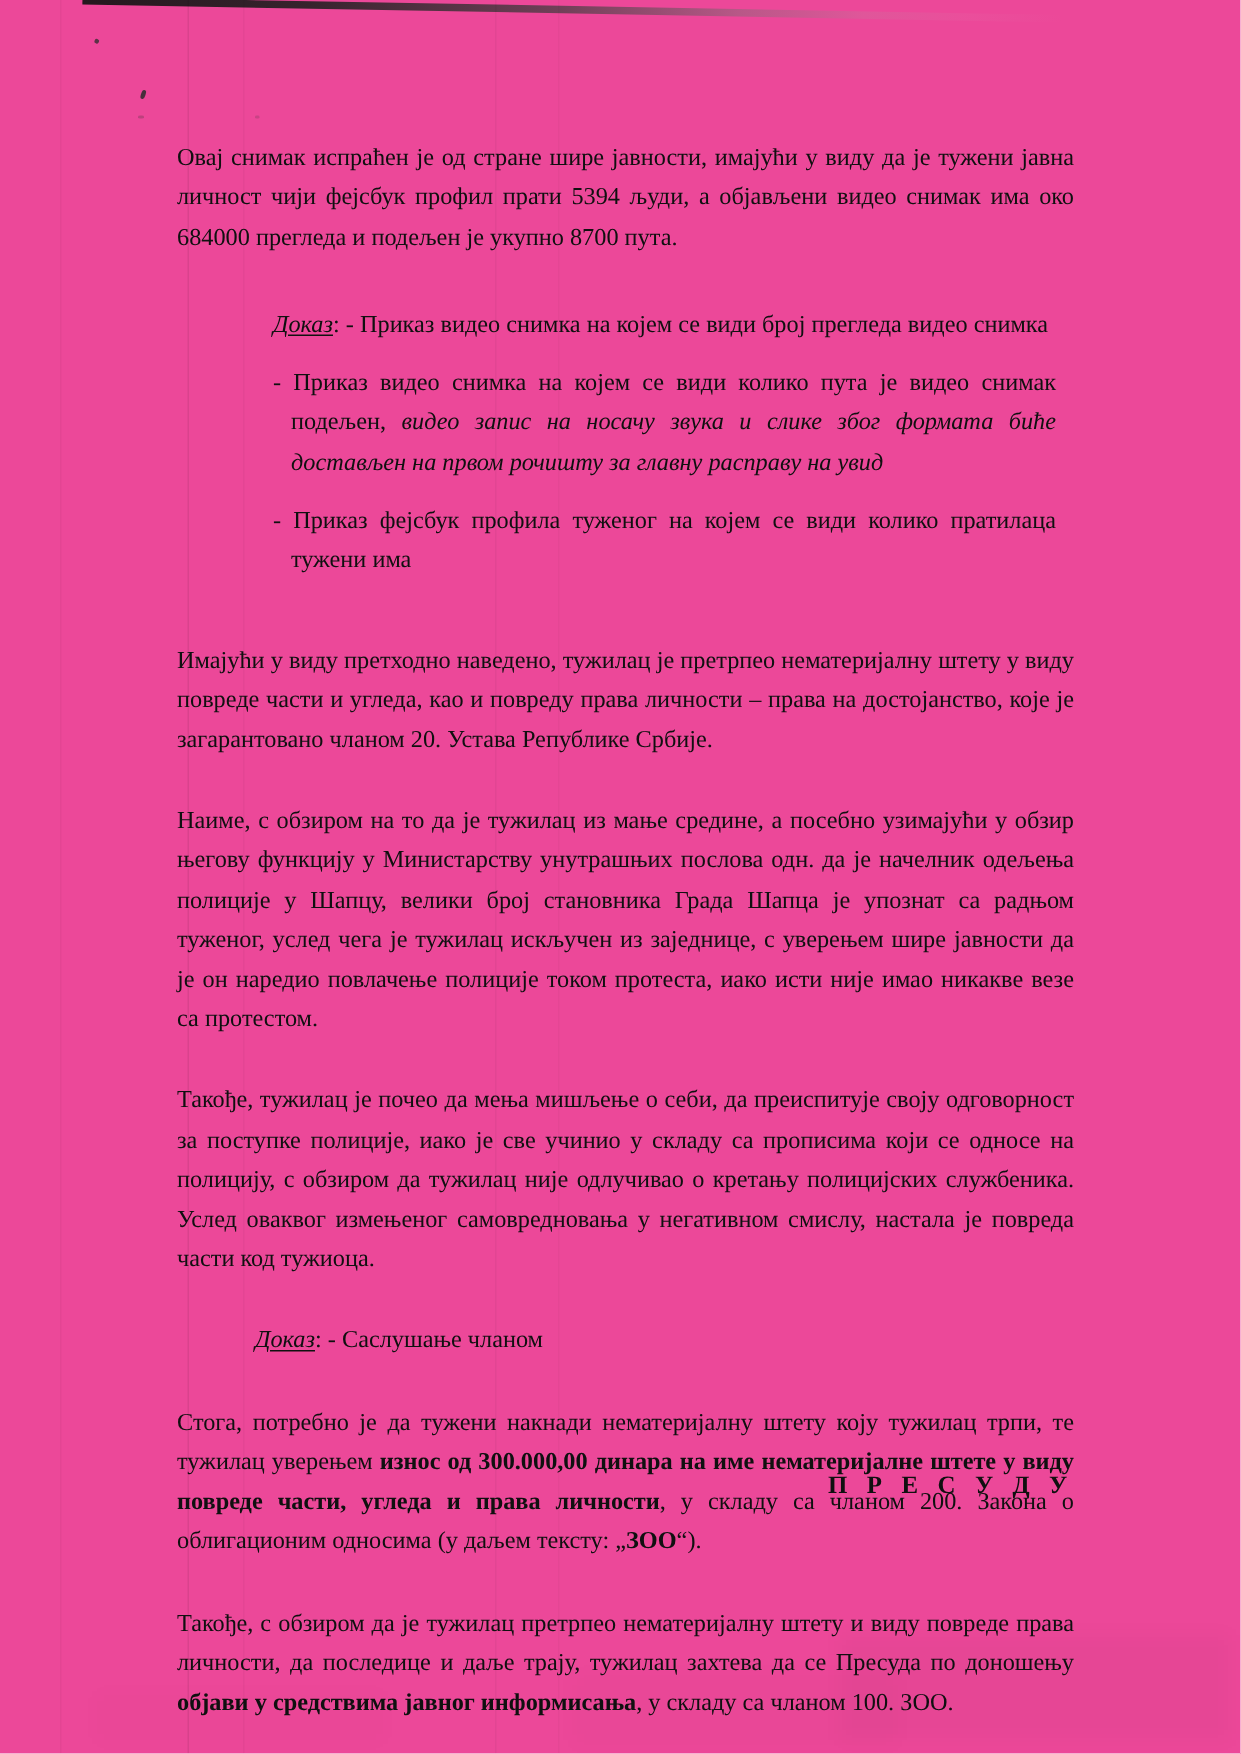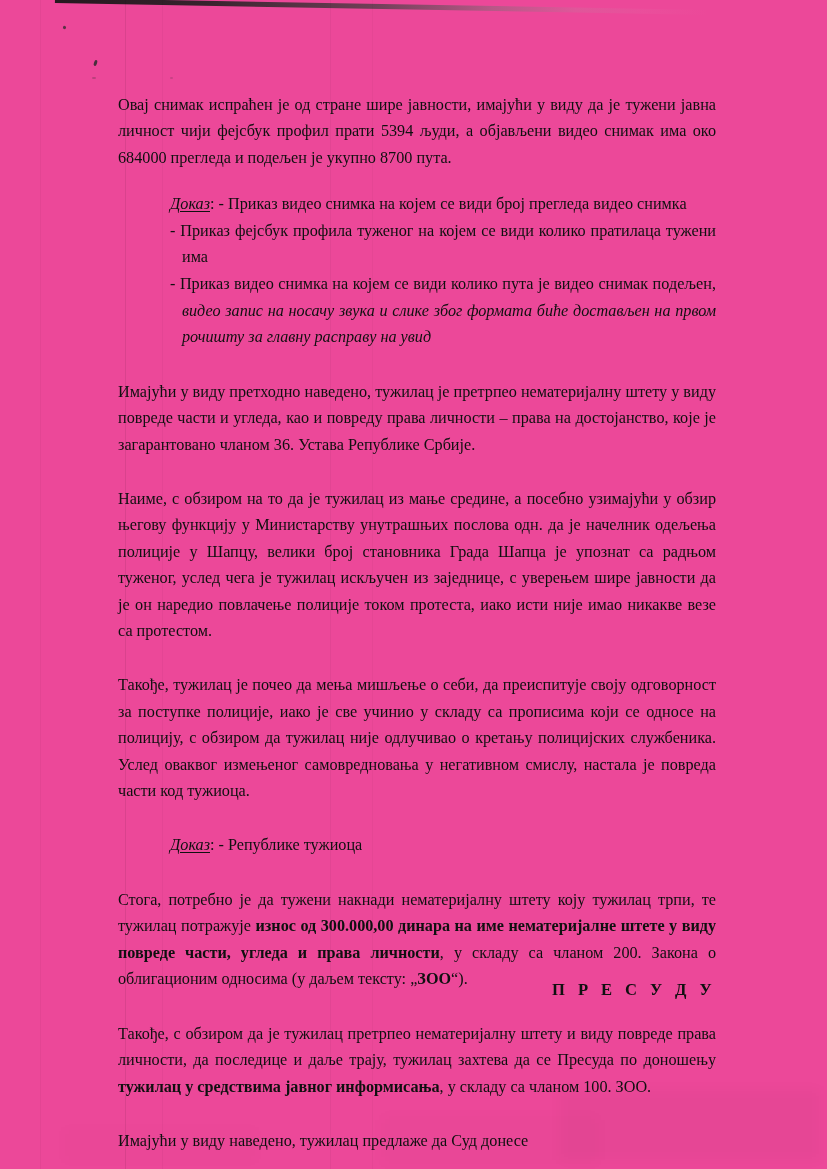--- a/index.html
+++ b/index.html
@@ -101,21 +101,21 @@
     font-style: italic;
     text-decoration: underline;
     text-underline-offset: 2px;
   }
   .ev-list {
     margin: 0;
     padding: 0;
     list-style: none;
   }
   .ev-list li {
-    margin: 0;
+    margin: 12px;
     text-align: justify;
     text-justify: inter-word;
   }
   .ev-hang {
     padding-left: 62px;
     text-indent: -62px;
   }
   .ev-indent {
     padding-left: 12px;
     text-indent: -12px;
@@ -164,52 +164,52 @@
   <div class="body">
 
     <p class="para">Овај снимак испраћен је од стране шире јавности, имајући у виду да је тужени јавна личност чији фејсбук профил прати 5394 људи, а објављени видео снимак има око 684000 прегледа и подељен је укупно 8700 пута.</p>
 
     <div class="gap-md"></div>
 
     <div class="evidence">
       <ul class="ev-list">
         <li class="ev-hang"><span class="dokaz-label">Доказ</span><span>: -</span>&nbsp;<span>Приказ видео снимка на којем се види број прегледа видео снимка</span></li>
 
+        <li class="ev-indent"><span>- Приказ видео снимка на којем се види колико пута је видео снимак подељен, </span><span class="ital">видео запис на носачу звука и слике због формата биће достављен на првом рочишту за главну расправу на увид</span></li>
+
         <li class="ev-indent"><span>- Приказ фејсбук профила туженог на којем се види колико пратилаца тужени има</span></li>
-
-        <li class="ev-indent"><span>- Приказ видео снимка на којем се види колико пута је видео снимак подељен, </span><span class="ital">видео запис на носачу звука и слике због формата биће достављен на првом рочишту за главну расправу на увид</span></li>
 
       </ul>
     </div>
 
     <div class="gap-lg"></div>
 
-    <p class="para">Имајући у виду претходно наведено, тужилац је претрпео нематеријалну штету у виду повреде части и угледа, као и повреду права личности – права на достојанство, које је загарантовано чланом 36. Устава Републике Србије.</p>
+    <p class="para">Имајући у виду претходно наведено, тужилац је претрпео нематеријалну штету у виду повреде части и угледа, као и повреду права личности – права на достојанство, које је загарантовано чланом 20. Устава Републике Србије.</p>
 
     <div class="gap-lg"></div>
 
     <p class="para">Наиме, с обзиром на то да је тужилац из мање средине, а посебно узимајући у обзир његову функцију у Министарству унутрашњих послова одн. да је начелник одељења полиције у Шапцу, велики број становника Града Шапца је упознат са радњом туженог, услед чега је тужилац искључен из заједнице, с уверењем шире јавности да је он наредио повлачење полиције током протеста, иако исти није имао никакве везе са протестом.</p>
 
     <div class="gap-lg"></div>
 
     <p class="para">Такође, тужилац је почео да мења мишљење о себи, да преиспитује своју одговорност за поступке полиције, иако је све учинио у складу са прописима који се односе на полицију, с обзиром да тужилац није одлучивао о кретању полицијских службеника. Услед оваквог измењеног самовредновања у негативном смислу, настала је повреда части код тужиоца.</p>
 
     <div class="gap-lg"></div>
 
     <div class="evidence">
-      <div class="dokaz-row"><span class="dokaz-label">Доказ</span><span>: -</span>&nbsp;<span>Републике тужиоца</span></div>
+      <div class="dokaz-row"><span class="dokaz-label">Доказ</span><span>: -</span>&nbsp;<span>Саслушање чланом</span></div>
     </div>
 
     <div class="gap-lg"></div>
 
-    <p class="para"><span>Стога, потребно је да тужени накнади нематеријалну штету коју тужилац трпи, те тужилац потражује </span><span class="bold">износ од 300.000,00 динара на име нематеријалне штете у виду повреде части, угледа и права личности</span><span>, у складу са чланом 200. Закона о облигационим односима (у даљем тексту: „</span><span class="bold">ЗОО</span><span>“).</span></p>
-
-    <div class="gap-lg"></div>
-
-    <p class="para"><span>Такође, с обзиром да је тужилац претрпео нематеријалну штету и виду повреде права личности, да последице и даље трају, тужилац захтева да се Пресуда по доношењу </span><span class="bold">тужилац у средствима јавног информисања</span><span>, у складу са чланом 100. ЗОО.</span></p>
+    <p class="para"><span>Стога, потребно је да тужени накнади нематеријалну штету коју тужилац трпи, те тужилац уверењем </span><span class="bold">износ од 300.000,00 динара на име нематеријалне штете у виду повреде части, угледа и права личности</span><span>, у складу са чланом 200. Закона о облигационим односима (у даљем тексту: „</span><span class="bold">ЗОО</span><span>“).</span></p>
+
+    <div class="gap-lg"></div>
+
+    <p class="para"><span>Такође, с обзиром да је тужилац претрпео нематеријалну штету и виду повреде права личности, да последице и даље трају, тужилац захтева да се Пресуда по доношењу </span><span class="bold">објави у средствима јавног информисања</span><span>, у складу са чланом 100. ЗОО.</span></p>
 
     <div class="gap-lg"></div>
 
     <p class="para">Имајући у виду наведено, тужилац предлаже да Суд донесе</p>
 
   </div>
 
   <div class="center-wrap">
     <p class="judgment">П Р Е С У Д У</p>
   </div>

